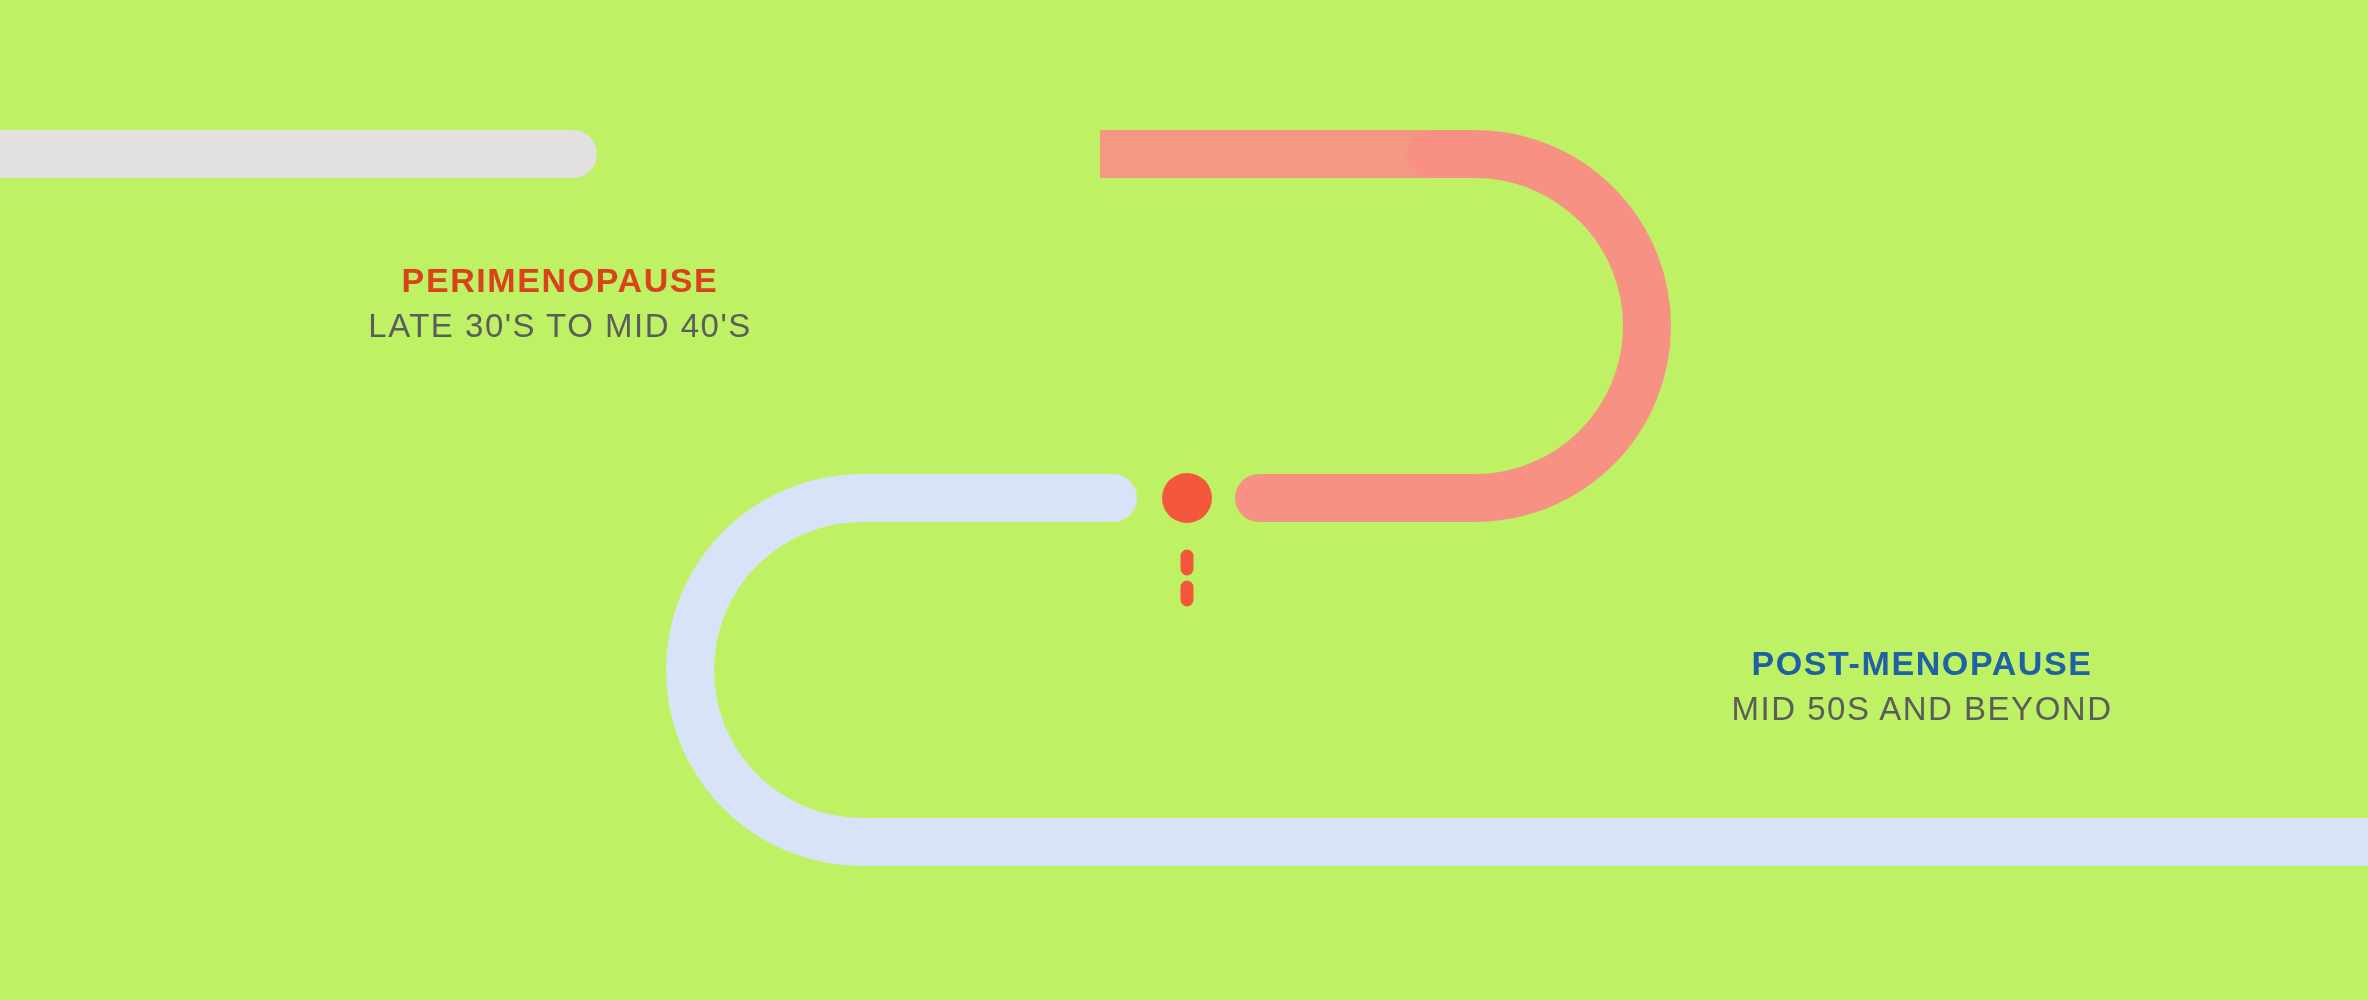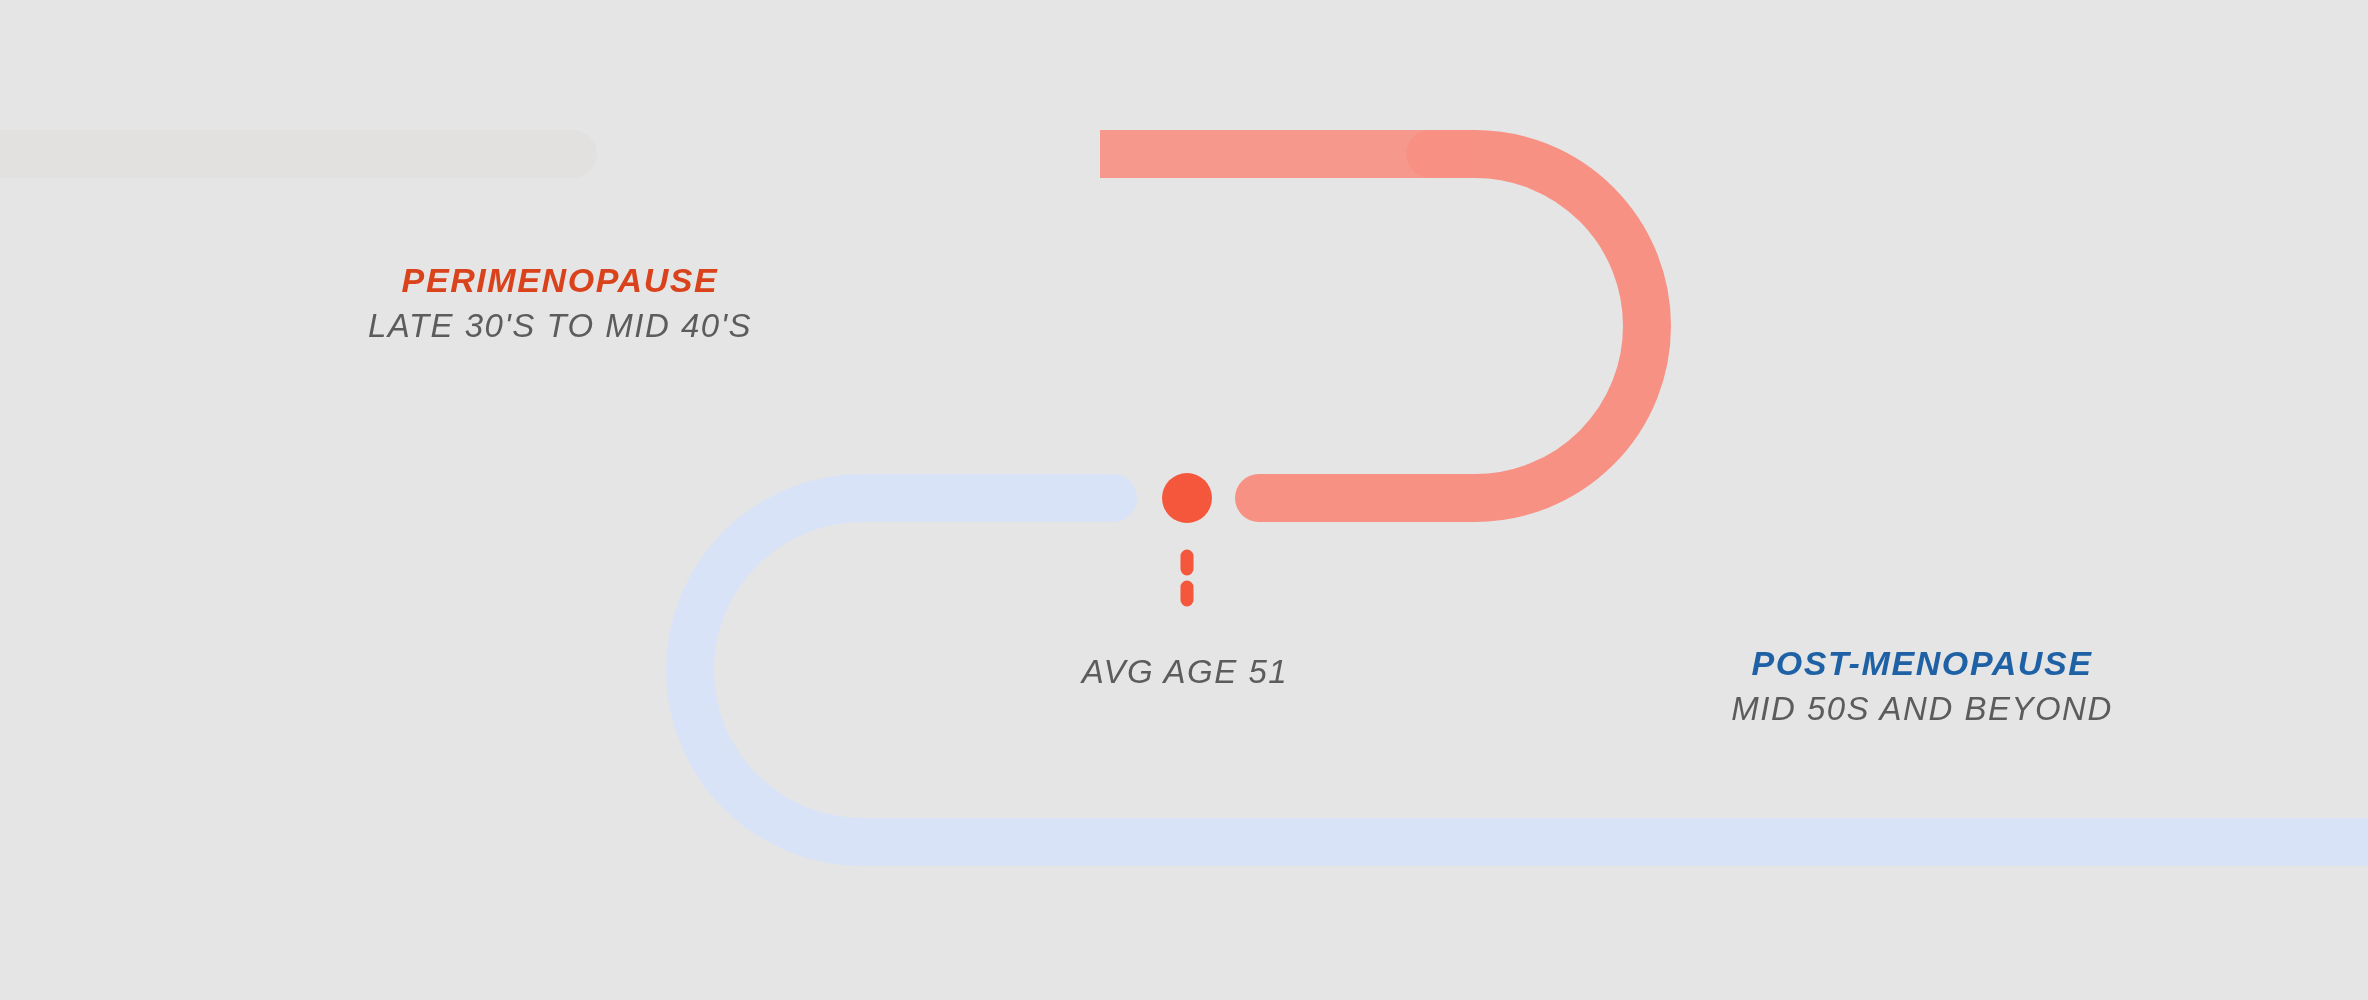--- a/index.html
+++ b/index.html
@@ -11,22 +11,21 @@
     width: 2368px;
     height: 1000px;
     font-family: "Liberation Sans", sans-serif;
     overflow: hidden;
     position: relative;
   }
   #stage {
     position: relative;
     width: 2368px;
     height: 1000px;
-    background: #e5e5e5;
-    font-style: italic;
+    background: #bef264;
   }
   #ribbon-svg {
     position: absolute;
     left: 0;
     top: 0;
     width: 2368px;
     height: 1000px;
     display: block;
   }
   .label-block {
@@ -115,21 +114,20 @@
       <line x1="1187" y1="556" x2="1187" y2="600" stroke="#F4573B" stroke-width="13" stroke-linecap="round" stroke-dasharray="13 18"></line>
     </g>
   </svg>
 
   <div class="label-block" id="perimenopause-label">
     <p class="label-title" style="color:#D9421B">PERIMENOPAUSE</p>
     <p class="label-sub">LATE 30'S TO MID 40'S</p>
   </div>
 
   <div class="label-block" id="menopause-label">
-    <p class="label-sub">AVG AGE 51</p>
   </div>
 
   <div class="label-block" id="postmenopause-label">
     <p class="label-title" style="color:#1F61A5">POST-MENOPAUSE</p>
     <p class="label-sub">MID 50S AND BEYOND</p>
   </div>
 
 </div>
 
 </body></html>

